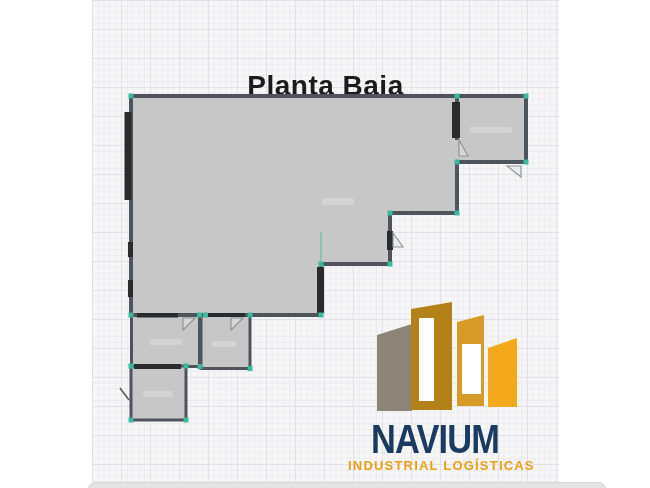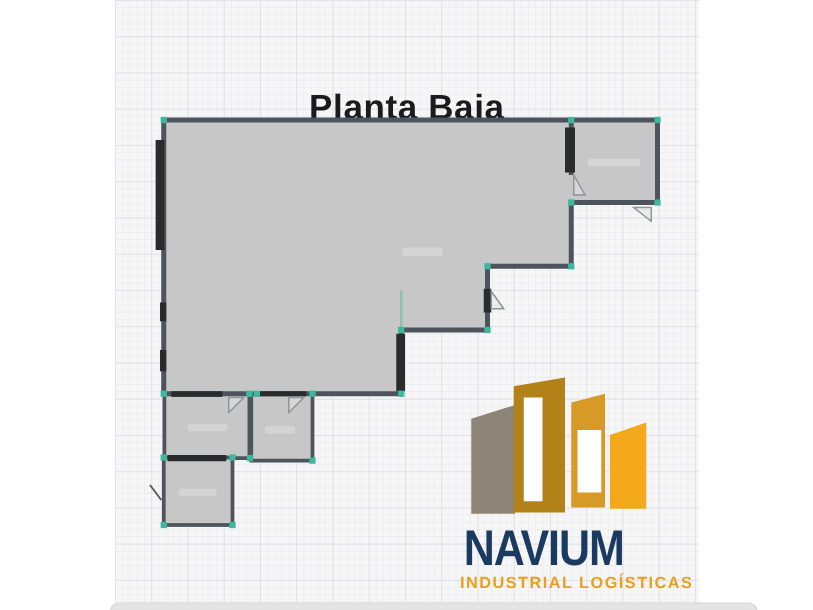--- a/index.html
+++ b/index.html
@@ -27,21 +27,21 @@
     font-size:28px;font-weight:800;color:#1b1b1d;letter-spacing:.5px;margin-top:22px;
   }
   svg.overlay{position:absolute;left:0;top:0;width:650px;height:488px;}
   .logo-word{
     position:absolute;left:371px;top:419px;
     font-size:40px;font-weight:bold;color:var(--navy);
     letter-spacing:-1px;line-height:1;white-space:nowrap;
     transform:scaleX(.86);transform-origin:left top;
   }
   .logo-tagline{
-    position:absolute;left:368px;top:459px;
+    position:absolute;left:348px;top:459px;
     font-size:13px;font-weight:bold;color:var(--tagline);
     letter-spacing:1.2px;white-space:nowrap;line-height:1;
   }
   .bottom-bar{
     position:absolute;left:88px;top:482px;width:516px;height:12px;
     background:#e4e4e5;border:1px solid #d7d7d9;border-radius:7px 7px 0 0;
   }
 </style>
 </head>
 <body>

